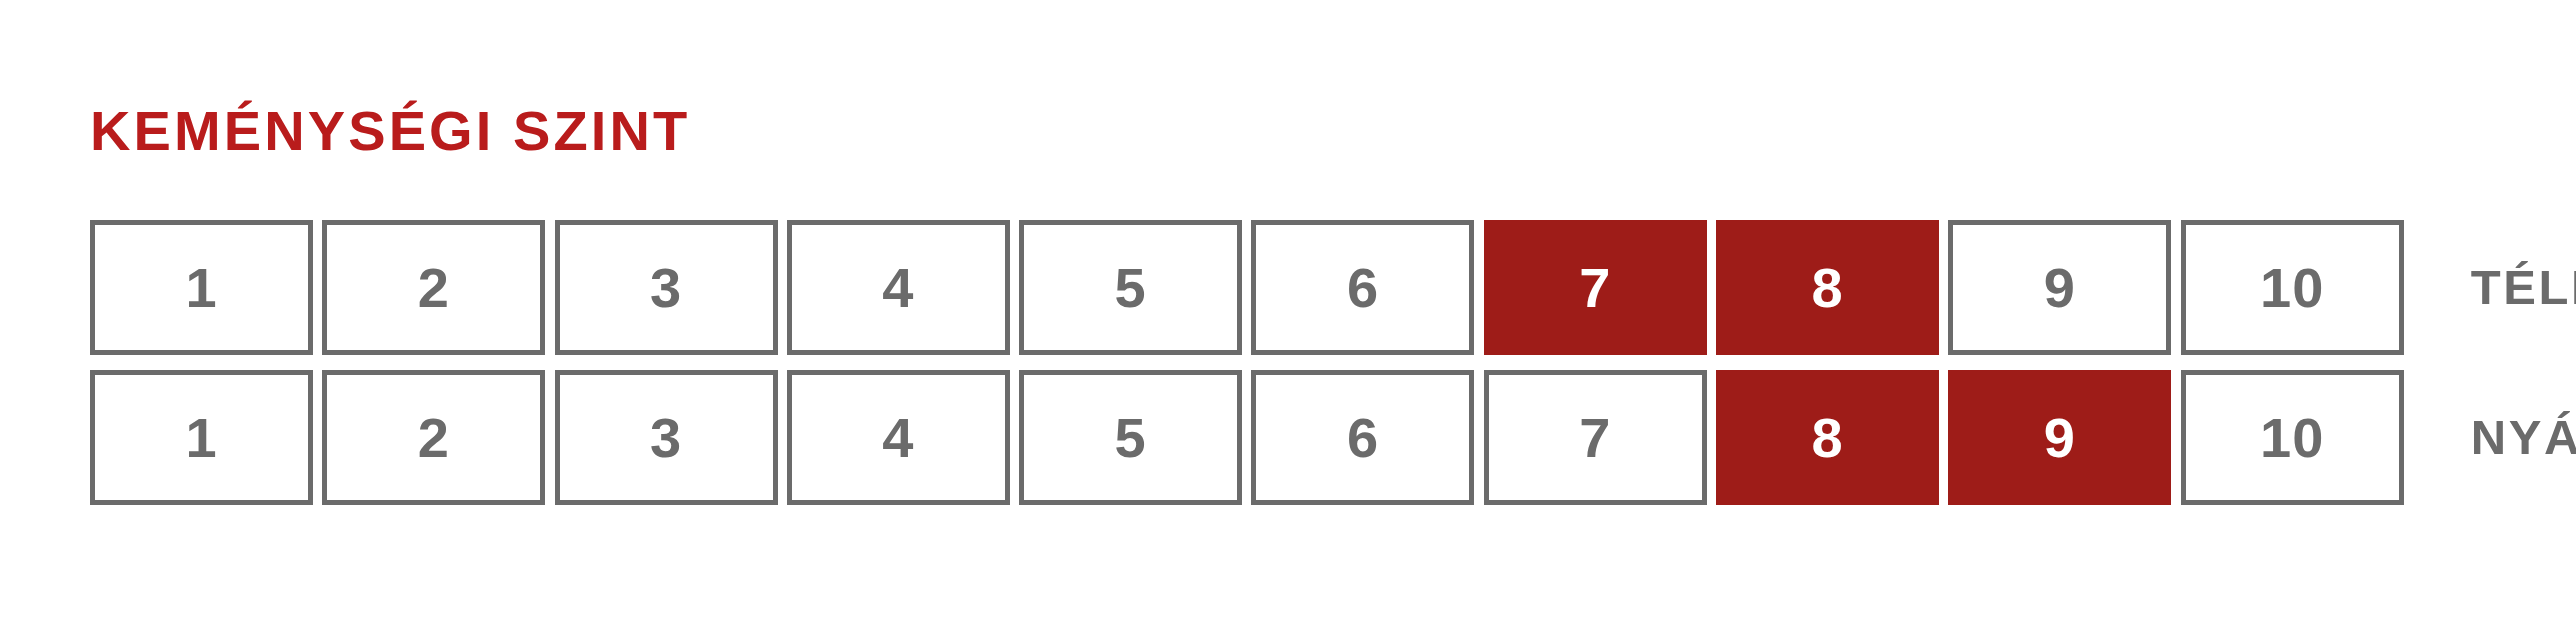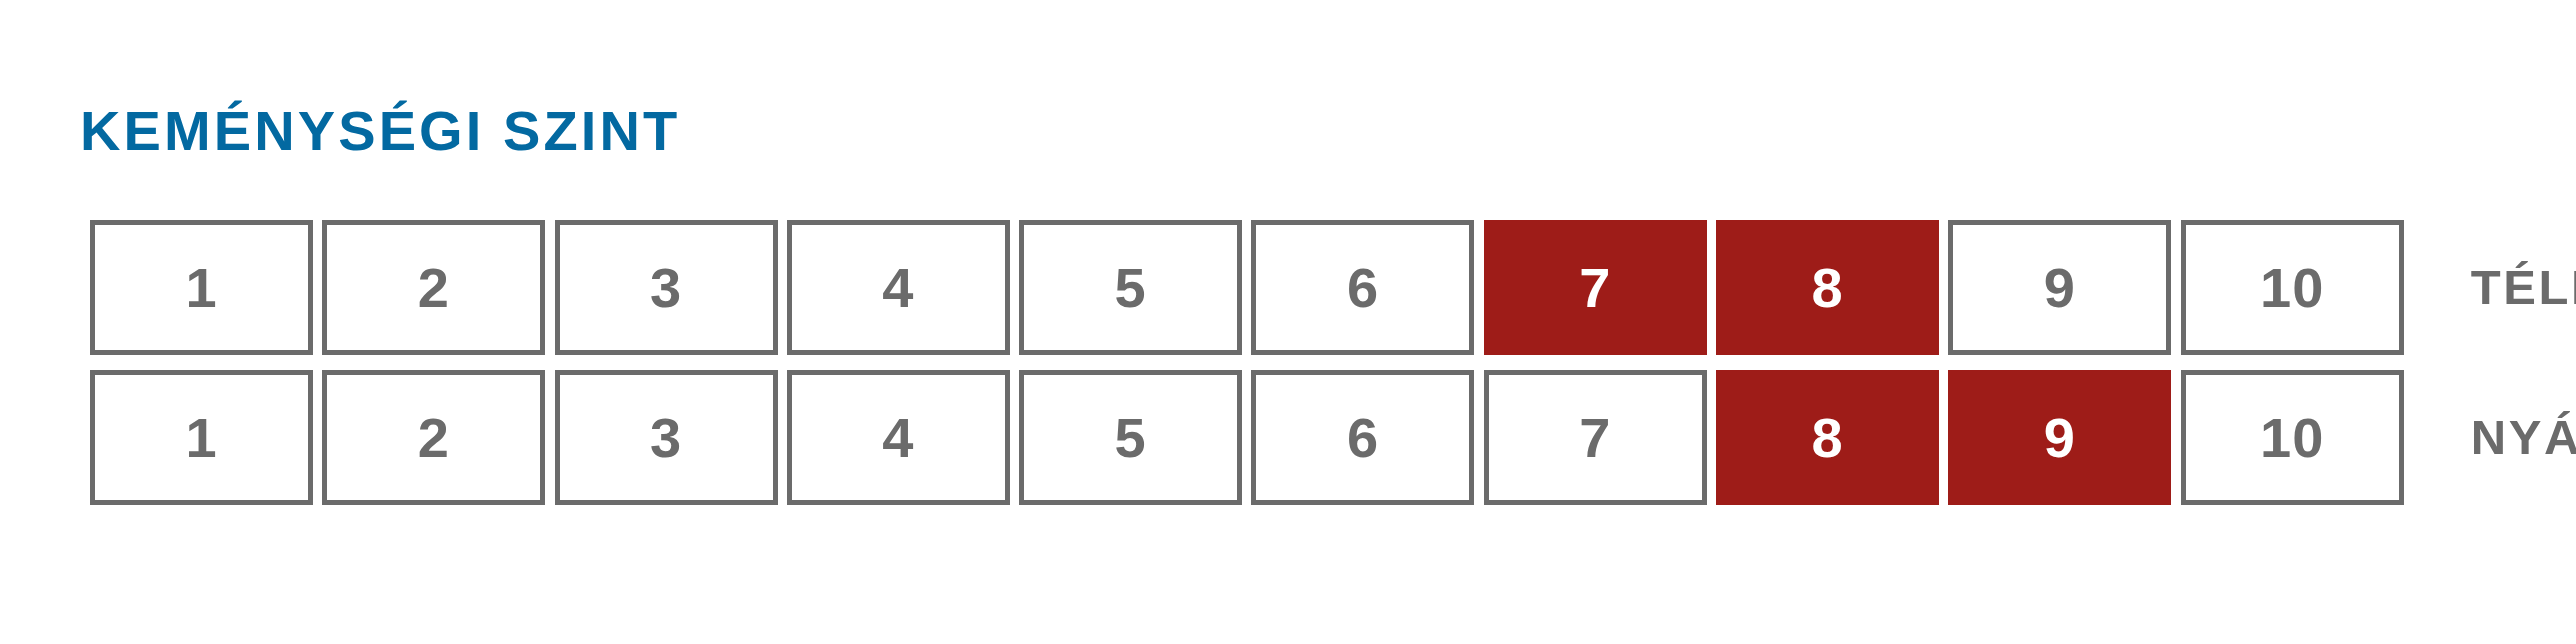--- a/index.html
+++ b/index.html
@@ -18,26 +18,26 @@
   .widget {
     position: absolute;
     left: 0;
     top: 0;
     width: 2945px;
     height: 645px;
   }
 
   .title {
     position: absolute;
-    left: 80px;
+    left: 90px;
     top: 103px;
     font-size: 56px;
     font-weight: 700;
     letter-spacing: 3.1px;
-    color: #0369a1;
+    color: #b91c1c;
     line-height: 1;
     white-space: nowrap;
     text-transform: uppercase;
   }
 
   .scale-rows {
     position: absolute;
     left: 90px;
     top: 219px;
   }

